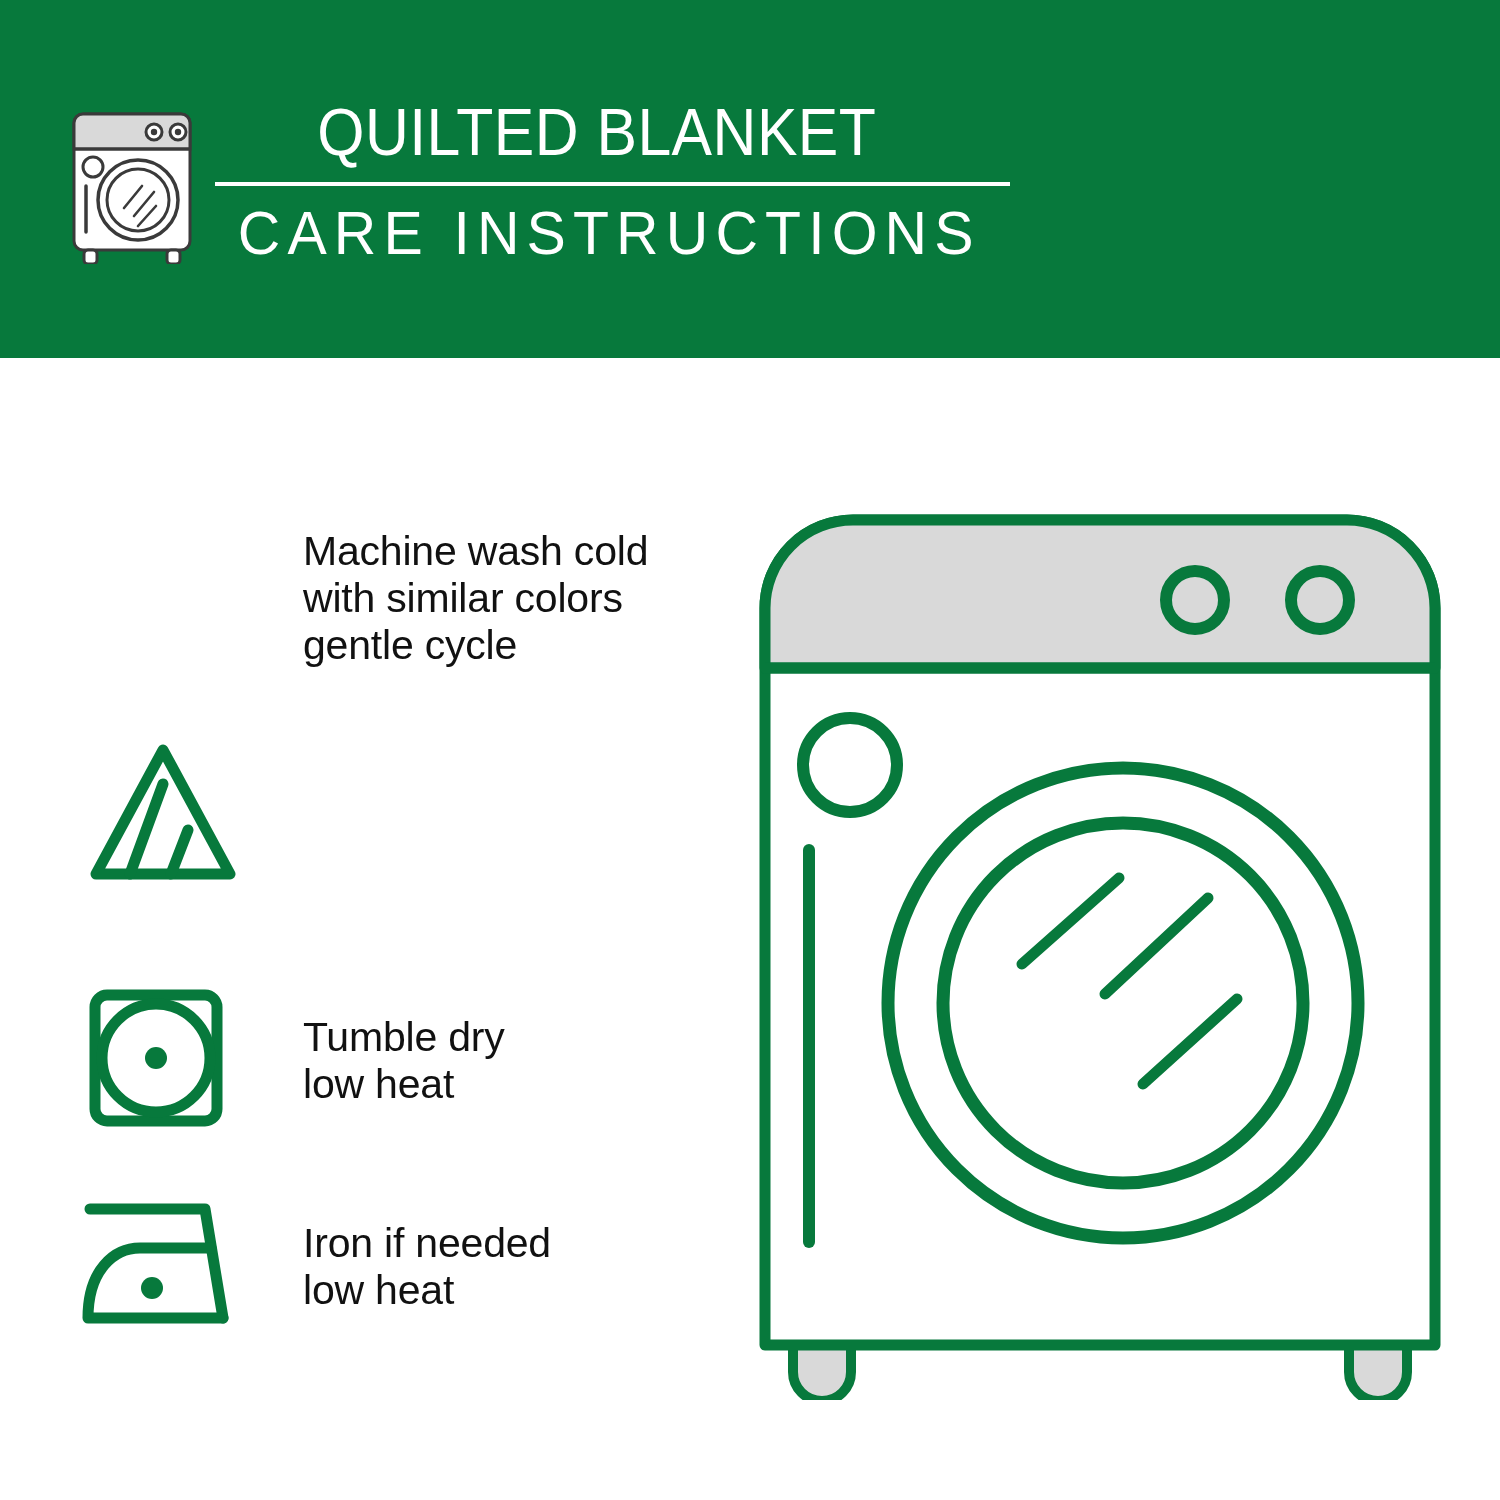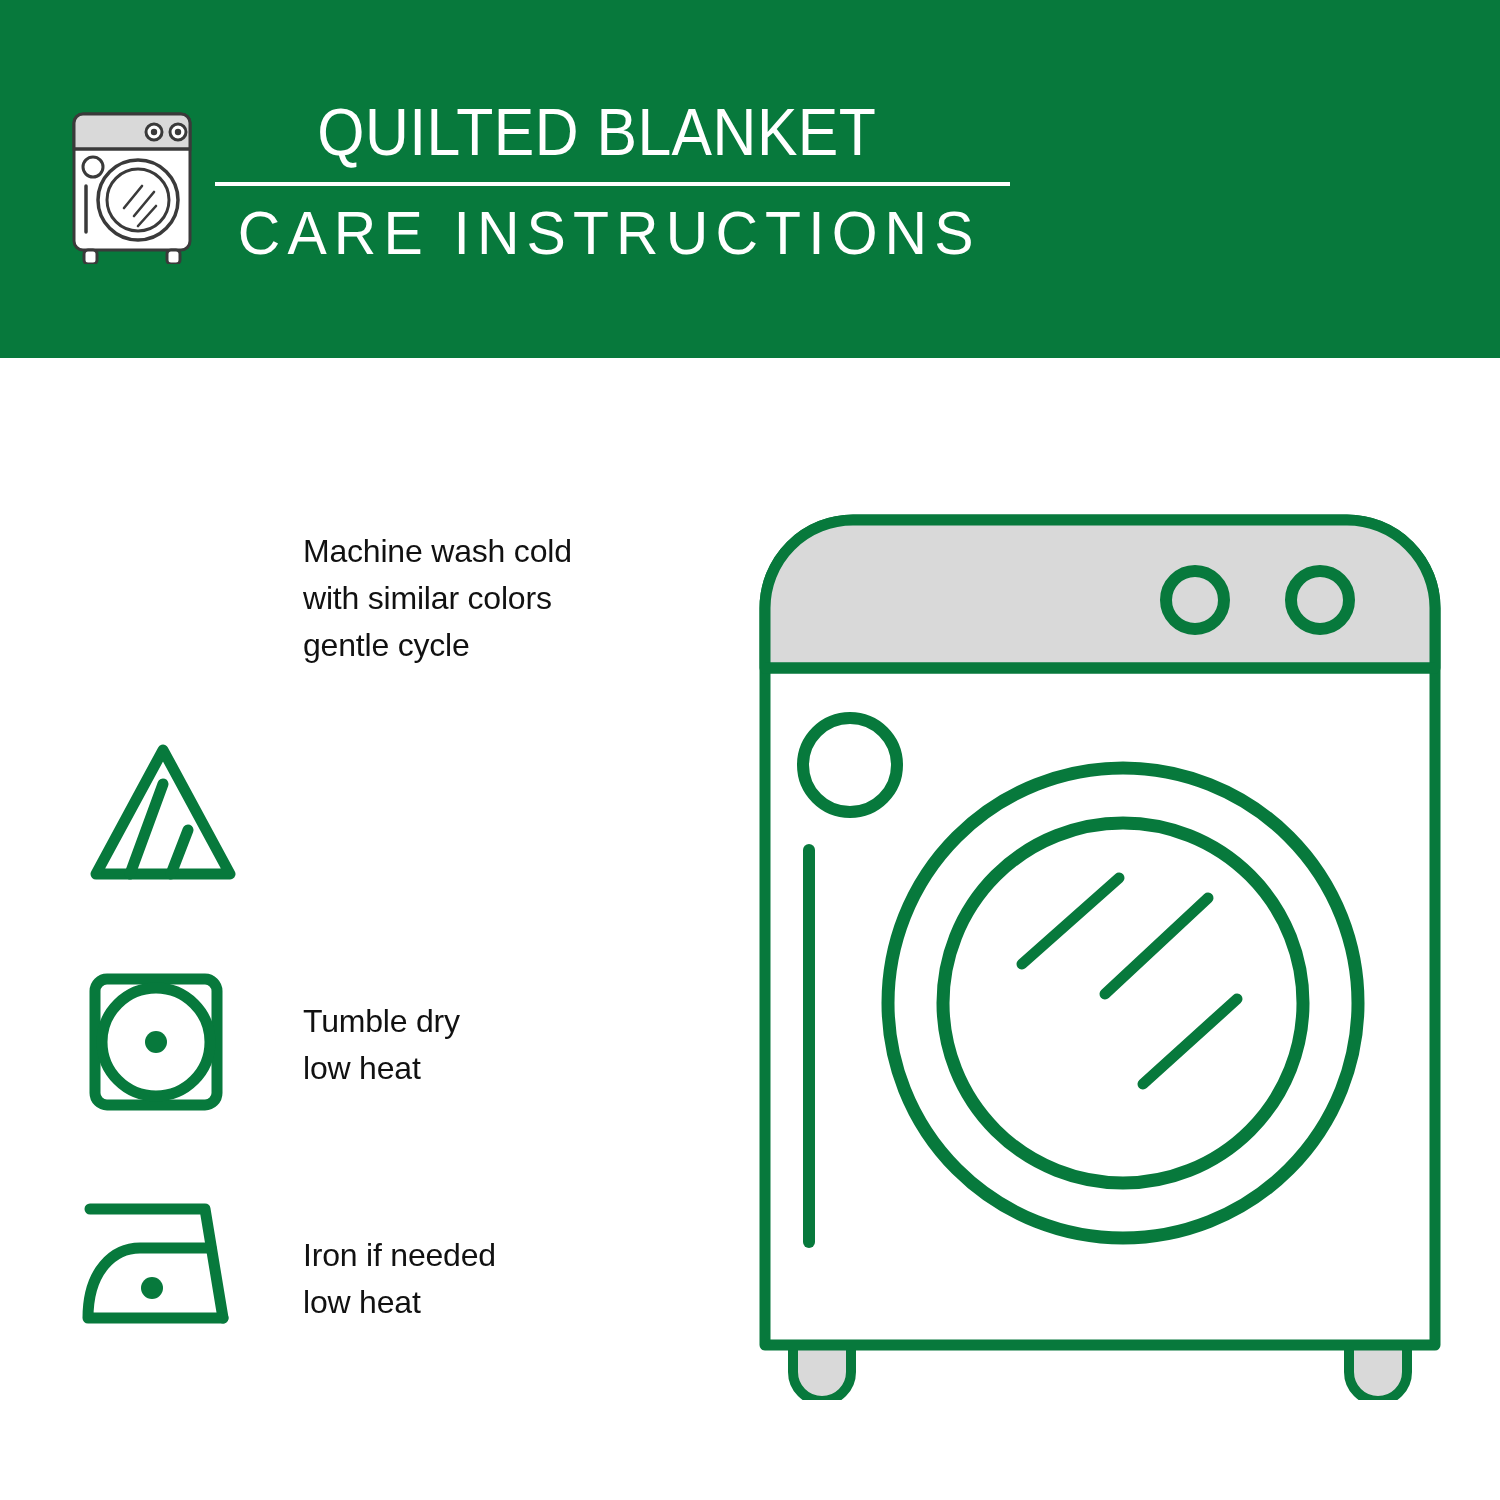--- a/index.html
+++ b/index.html
@@ -96,41 +96,41 @@
     position: absolute;
     left: 78px;
     width: 170px;
     height: 150px;
   }
   .instruction-text {
     position: absolute;
     left: 303px;
     width: 420px;
     color: #111111;
-    font-size: 32px;
+    font-size: 41px;
     line-height: 47px;
     font-weight: 400;
     letter-spacing: -0.2px;
     white-space: pre-line;
   }
 
   
   #row-wash      { top: 152px; height: 180px; }
   #row-bleach    { top: 372px; height: 170px; }
-  #row-dry       { top: 602px; height: 170px; }
+  #row-dry       { top: 618px; height: 170px; }
   #row-iron      { top: 822px; height: 170px; }
 
   #row-wash   .instruction-icon { top: 12px;  height: 142px; }
   #row-wash   .instruction-text { top: 18px; }
   #row-bleach .instruction-icon { top: 8px;  height: 150px; }
   #row-bleach .instruction-text { top: 38px; }
   #row-dry    .instruction-icon { top: 8px;  height: 148px; }
   #row-dry    .instruction-text { top: 38px; }
   #row-iron   .instruction-icon { top: 12px; height: 145px; }
-  #row-iron   .instruction-text { top: 52px; }
+  #row-iron   .instruction-text { top: 40px; }
 
   
   #machine-illustration {
     position: absolute;
     left: 745px;
     top: 500px;
     width: 710px;
     height: 900px;
   }
 </style>

